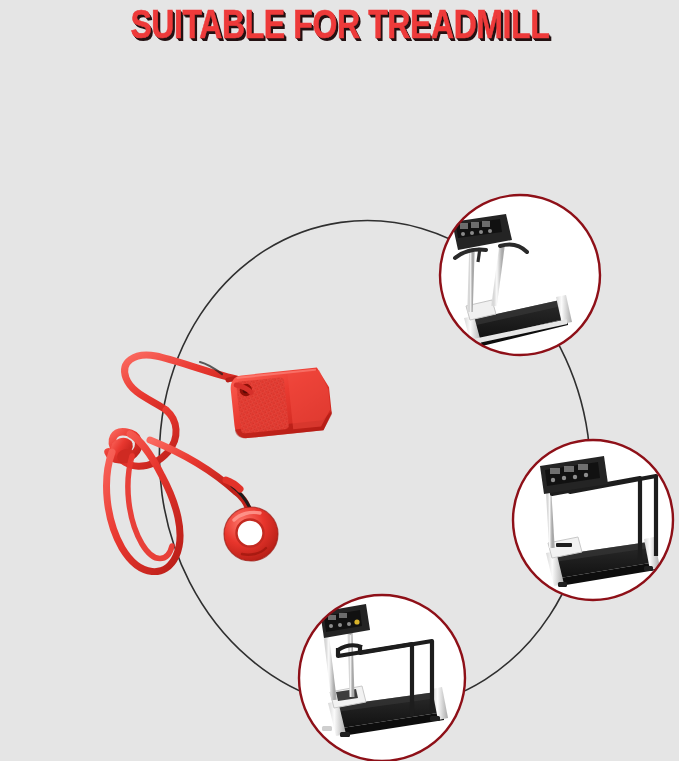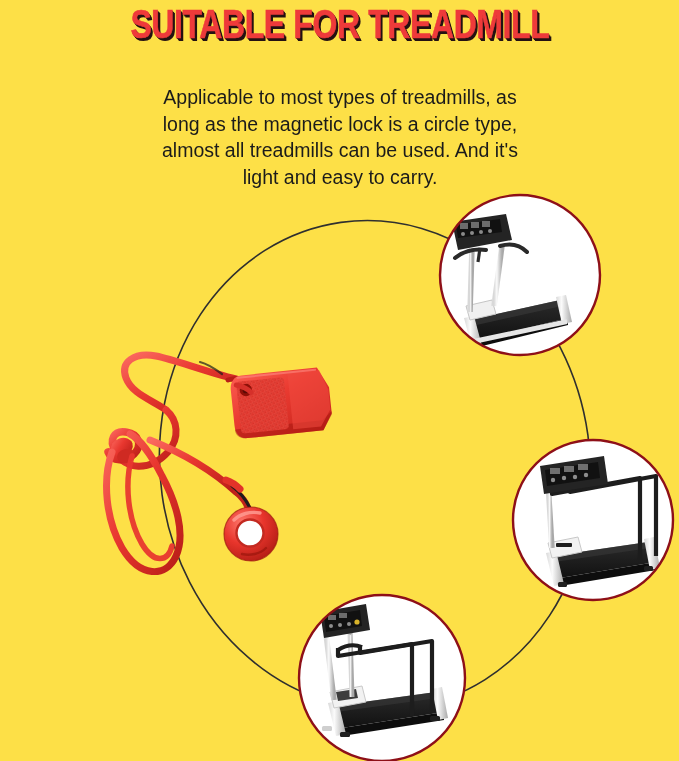--- a/index.html
+++ b/index.html
@@ -7,21 +7,21 @@
     padding: 0;
     background: #ffffff;
   }
   body {
     font-family: "Liberation Sans", sans-serif;
   }
   #page {
     position: relative;
     width: 679px;
     height: 761px;
-    background: #fde047;
+    background: #e5e5e5;
     overflow: hidden;
   }
 
   
   #title-block {
     position: absolute;
     left: 0;
     top: 2px;
     width: 679px;
     text-align: center;
@@ -70,26 +70,20 @@
 </style>
 </head>
 <body>
 
 <div id="page">
 
   <div id="title-block">
     <span id="headline">SUITABLE FOR TREADMILL</span>
   </div>
 
-  <div id="body-copy">
-    <p>Applicable to most types of treadmills, as</p>
-    <p>long as the magnetic lock is a circle type,</p>
-    <p>almost all treadmills can be used. And it's</p>
-    <p>light and easy to carry.</p>
-  </div>
 
   <div id="stage">
     <svg width="679" height="761" viewBox="0 0 679 761" xmlns="http://www.w3.org/2000/svg">
       <defs>
 
         <linearGradient id="cordGrad" x1="0" y1="0" x2="1" y2="1">
           <stop offset="0%" stop-color="#fb6a60"></stop>
           <stop offset="45%" stop-color="#e8372f"></stop>
           <stop offset="100%" stop-color="#b81d17"></stop>
         </linearGradient>

